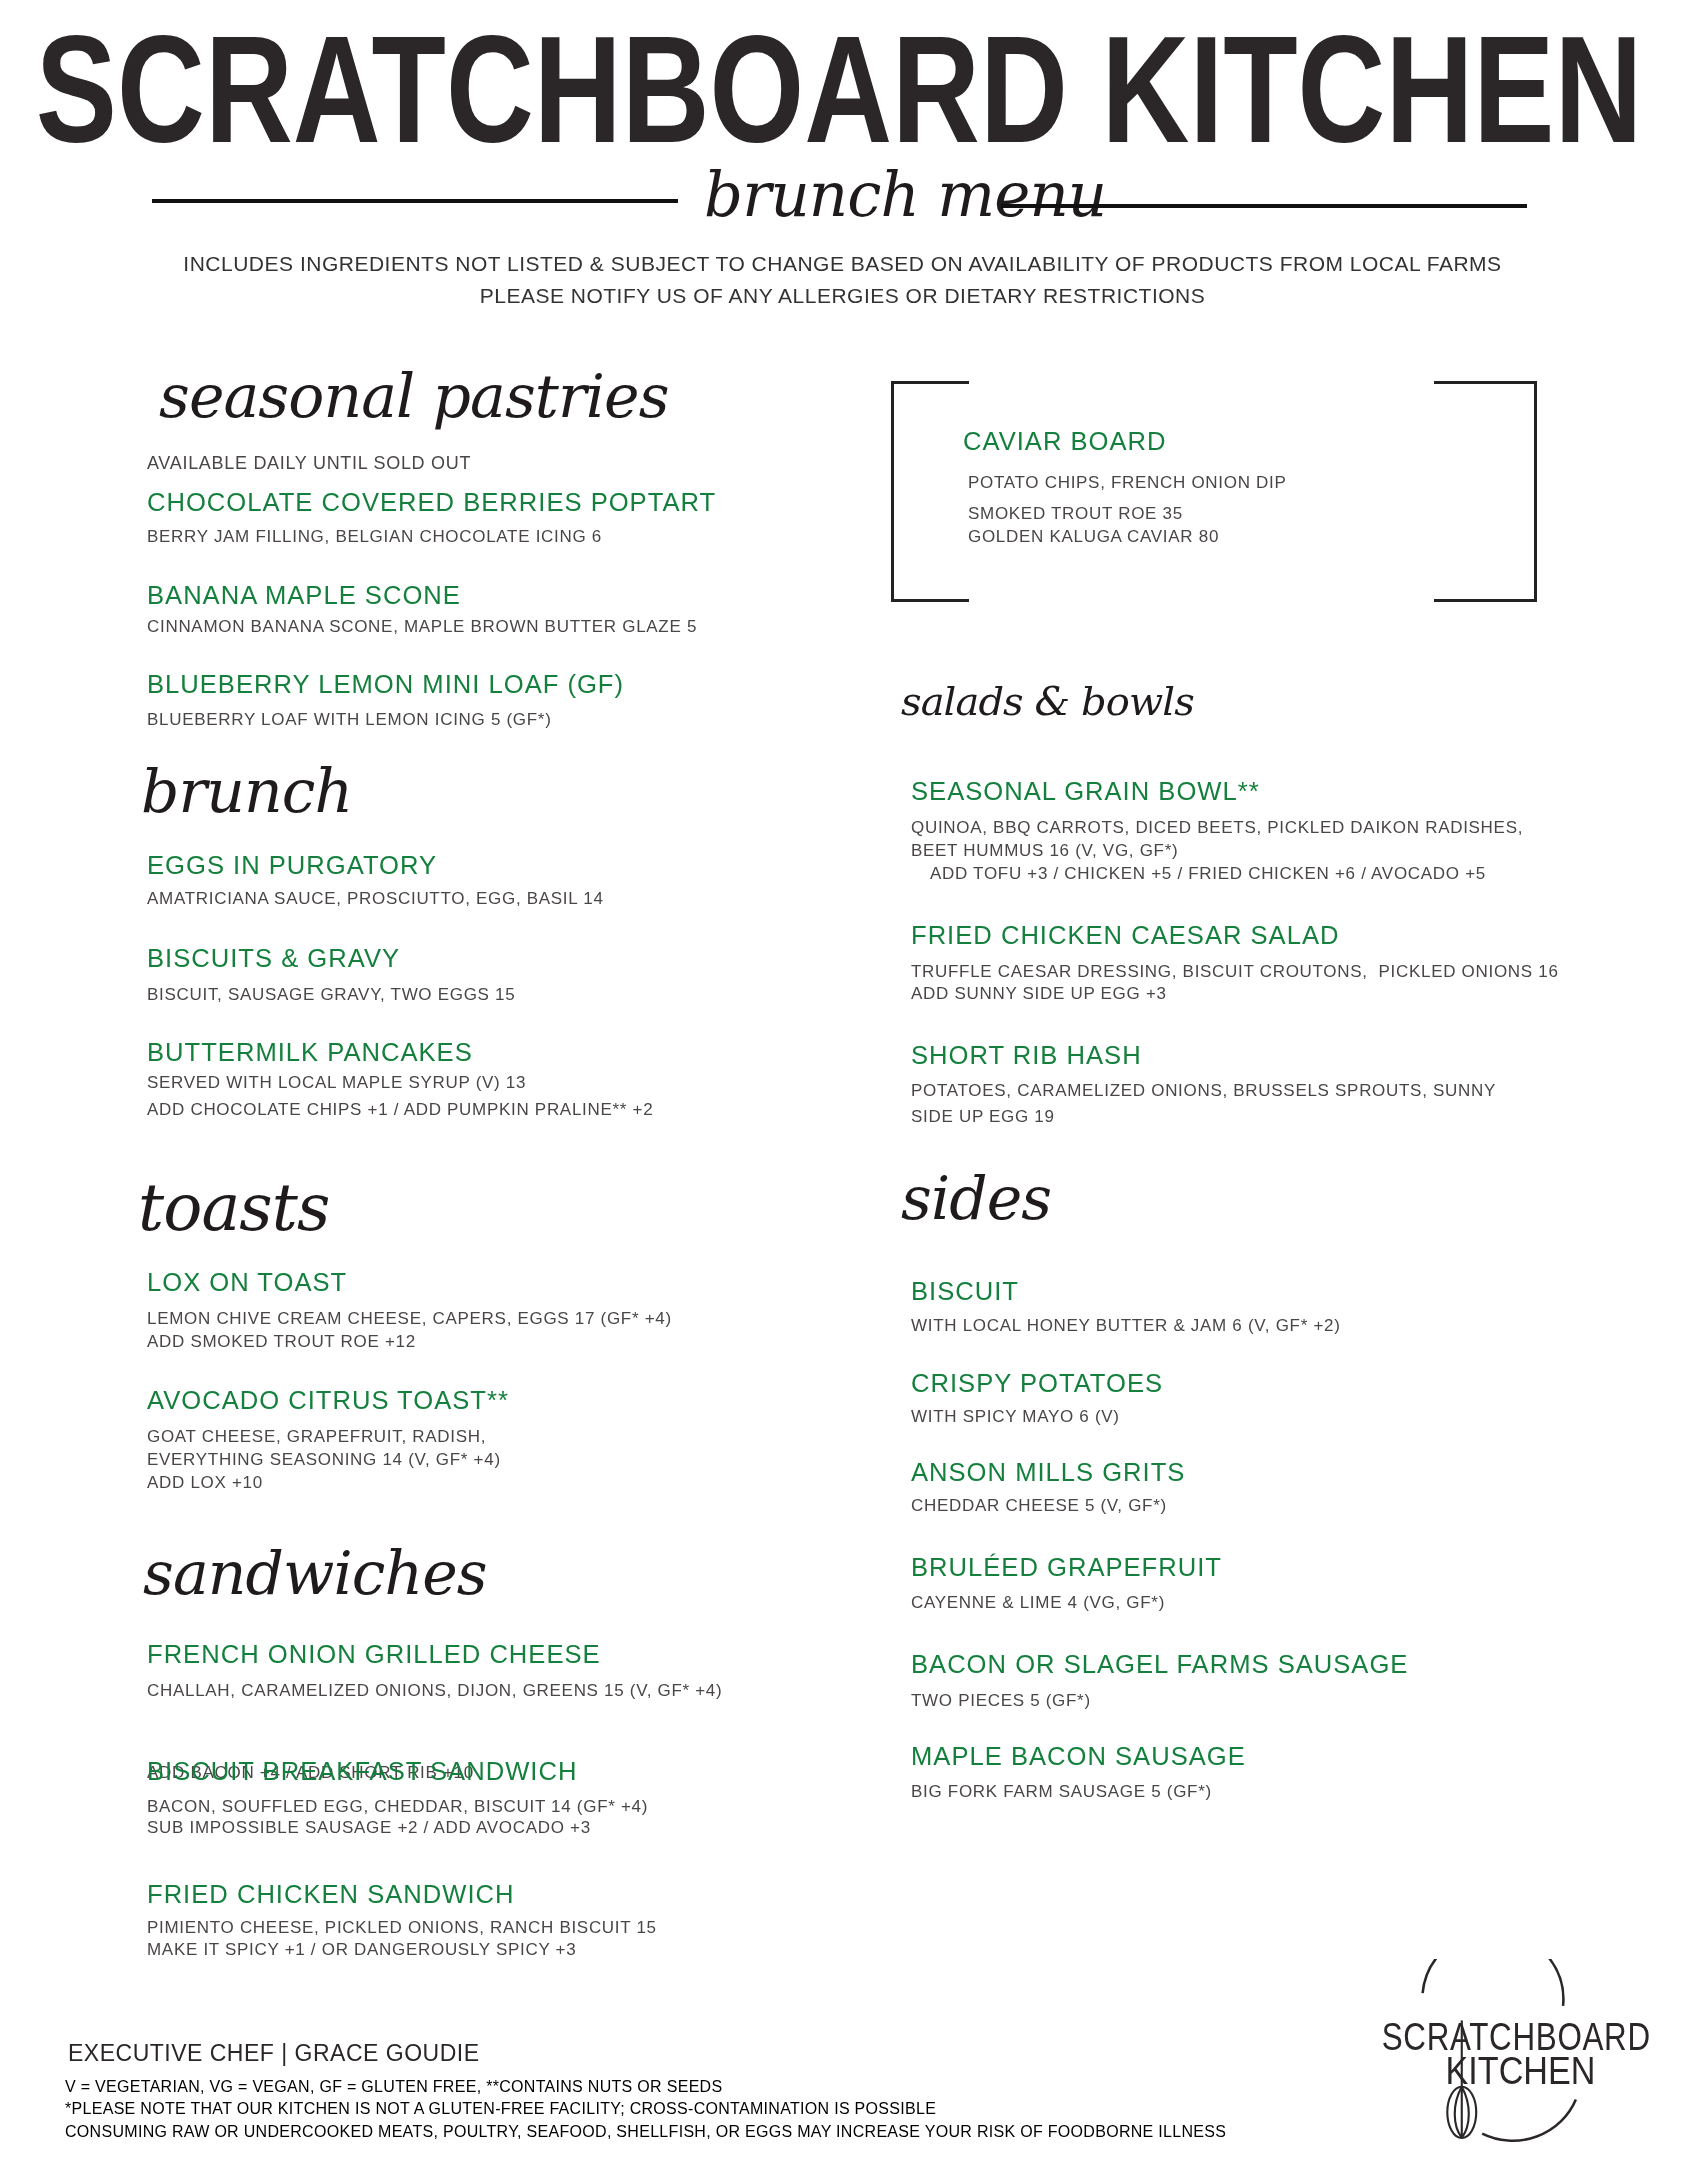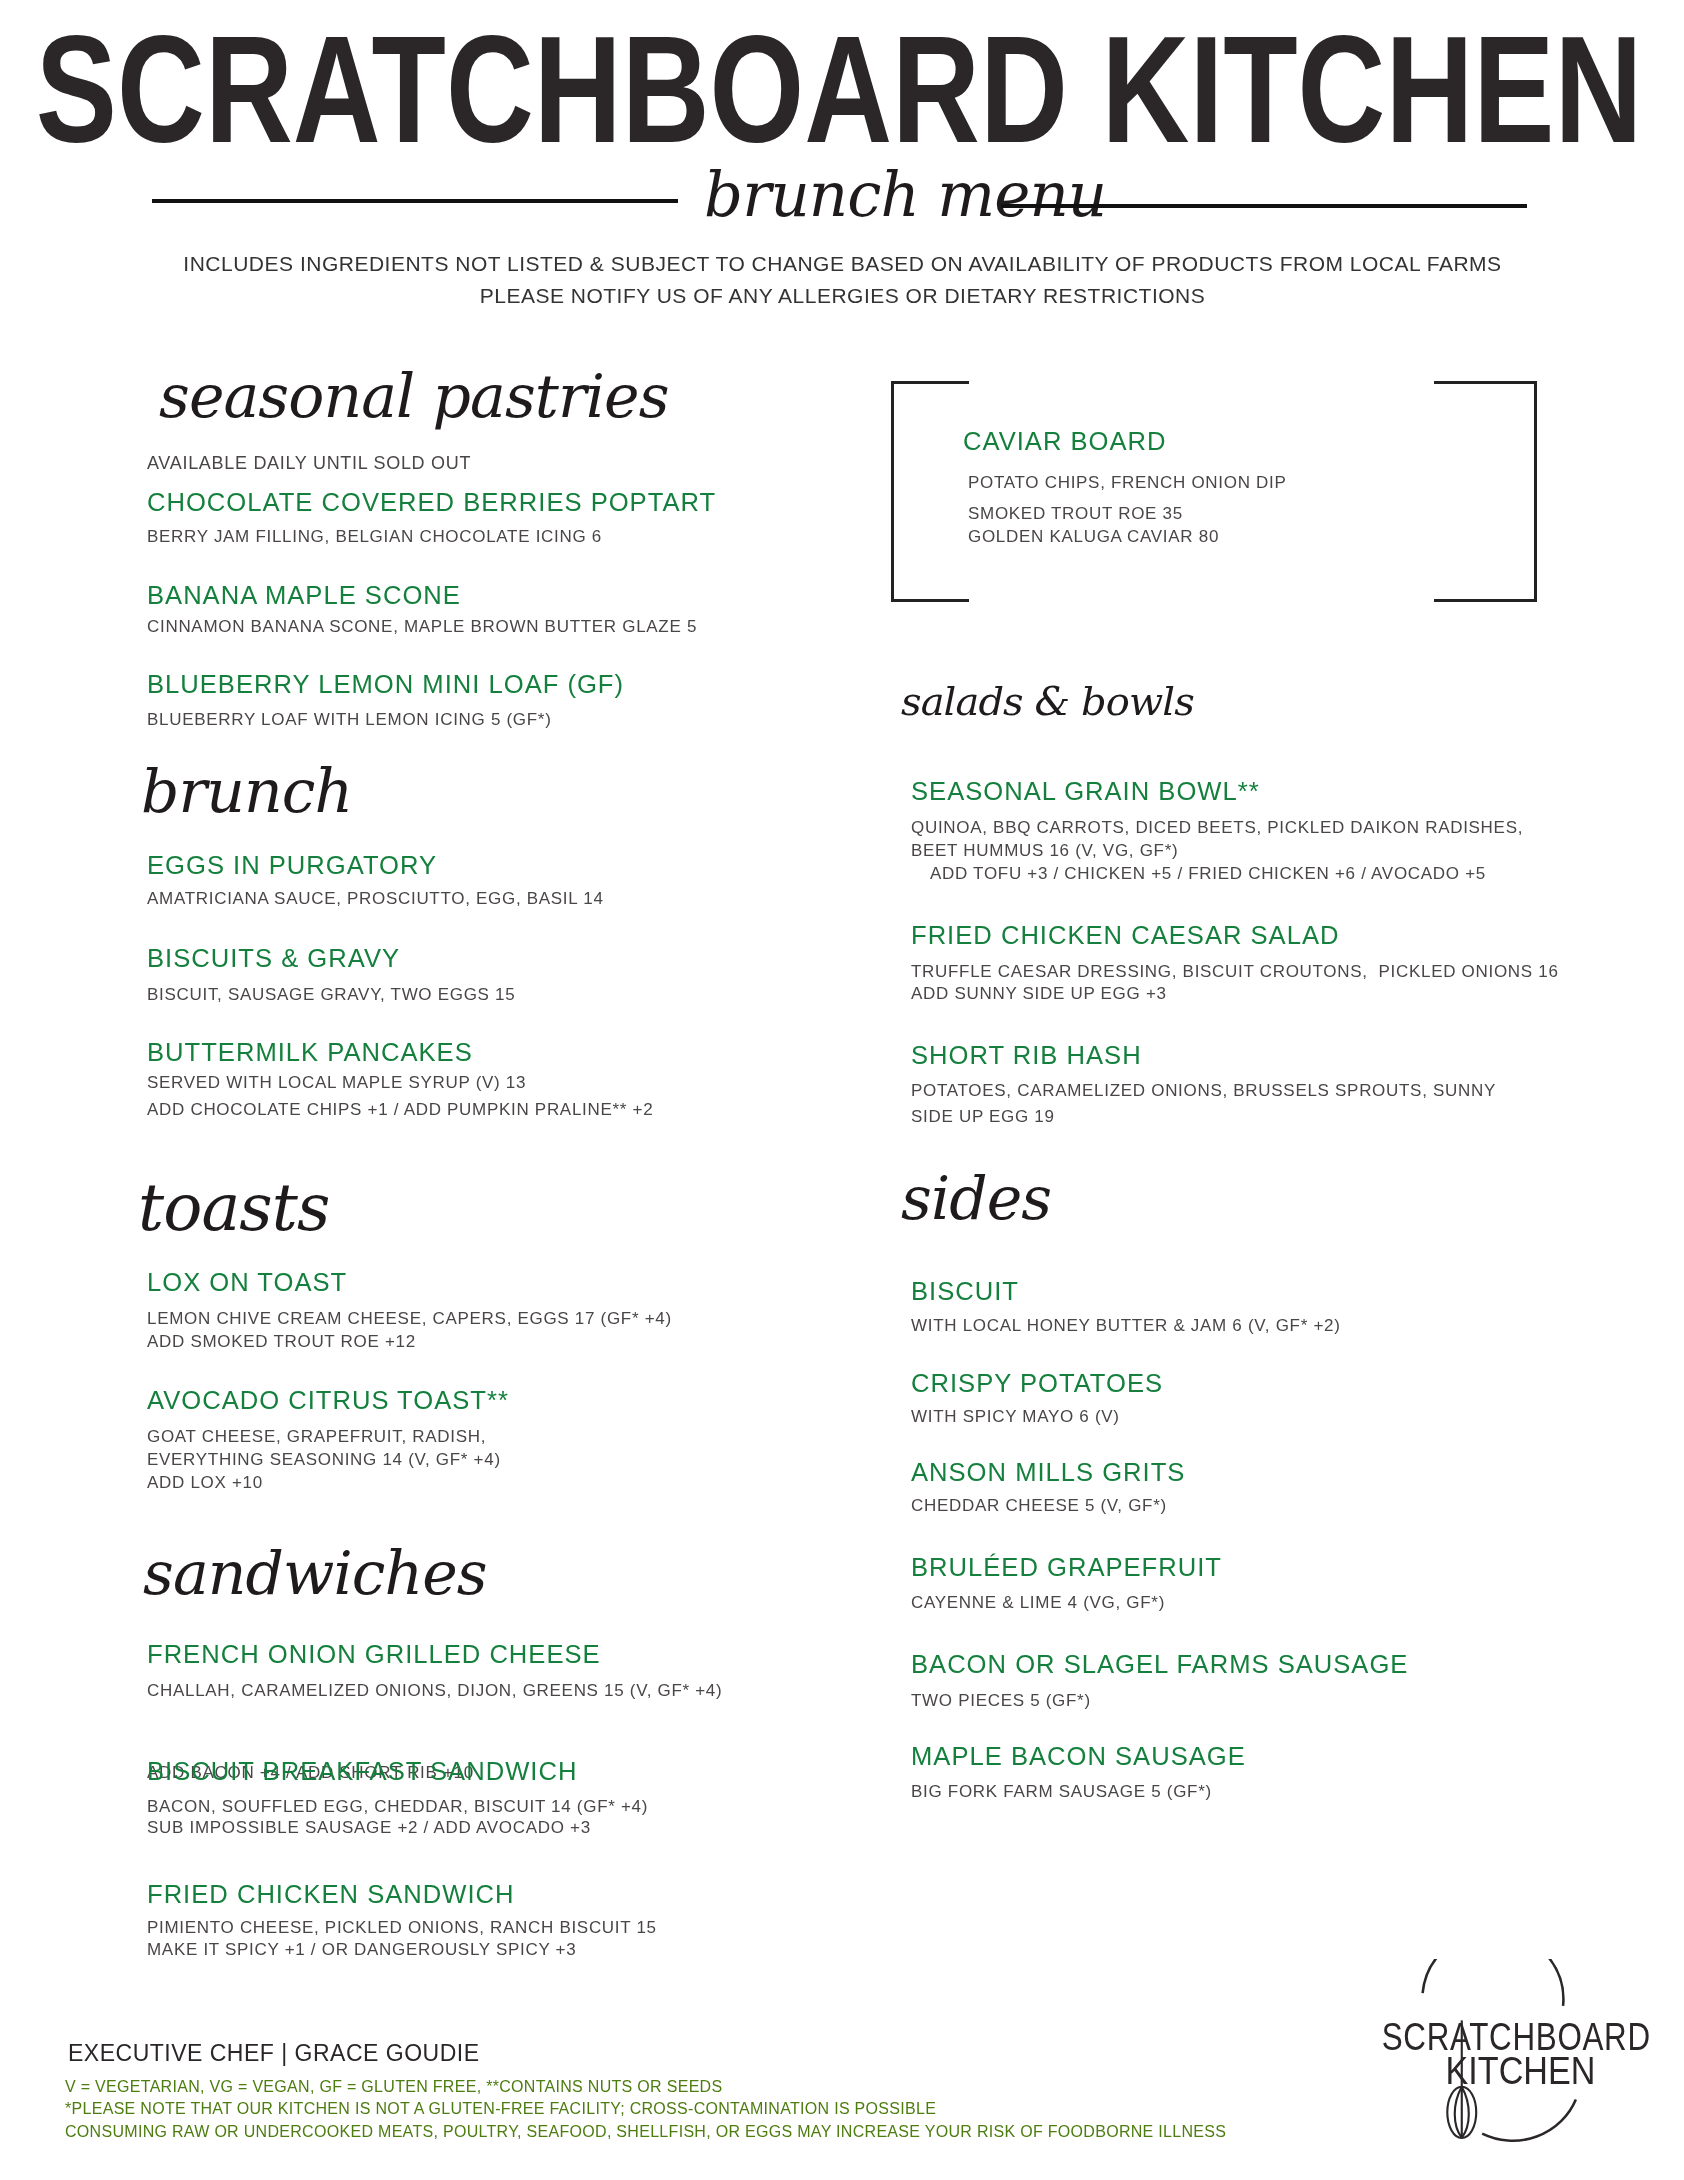--- a/index.html
+++ b/index.html
@@ -15,21 +15,21 @@
   .item-title { position: absolute; white-space: nowrap; font-size: 25.6px; line-height: 25.6px;
                 color: #15803d; letter-spacing: 1px; }
   .item-desc { position: absolute; white-space: nowrap; font-size: 17px; line-height: 17px;
                color: #4a4647; letter-spacing: 0.7px; }
   .note { position: absolute; white-space: nowrap; font-size: 18px; line-height: 18px;
           color: #4a4647; letter-spacing: 0.7px; }
   .bracket { position: absolute; border-color: #222; border-style: solid; }
   .footer-chef { position: absolute; white-space: nowrap; font-size: 23px; line-height: 23px;
                  color: #2a2627; letter-spacing: 0.5px; }
   .footer-legend { position: absolute; white-space: nowrap; font-size: 16px; line-height: 16px;
-                   color: #4d7c0f; letter-spacing: 0.3px; text-align: center; }
+                   color: #000000; letter-spacing: 0.3px; text-align: center; }
   .logo { position: absolute; left: 1363px; top: 1959px; width: 298px; height: 196px; }
 </style>
 </head>
 <body>
 
 <svg class="title-svg" width="1685" height="170" viewBox="0 0 1978 200">
   <text x="40" y="167" textLength="1890" lengthAdjust="spacingAndGlyphs" font-family="Liberation Sans, sans-serif" font-size="178" font-weight="bold" fill="#2b2728">SCRATCHBOARD KITCHEN</text>
 </svg>
 
 <div class="rule" style="left:152px; top:199px; width:526px;"></div>

